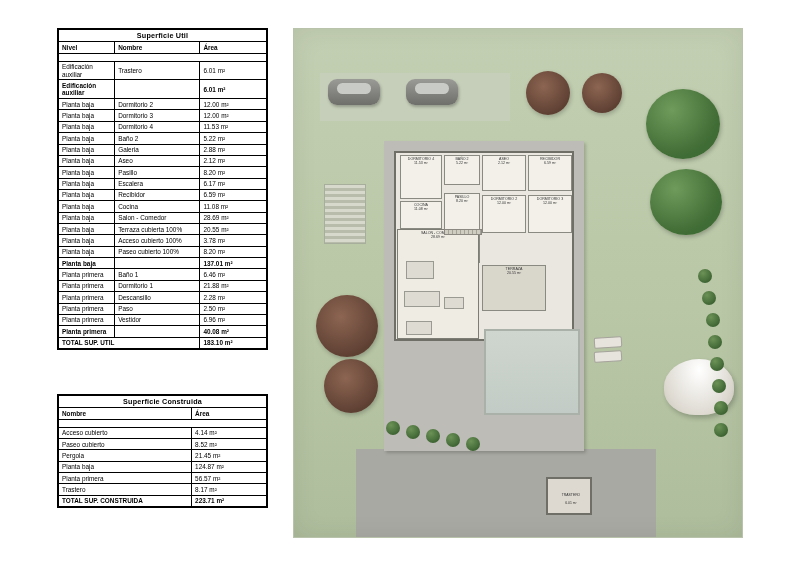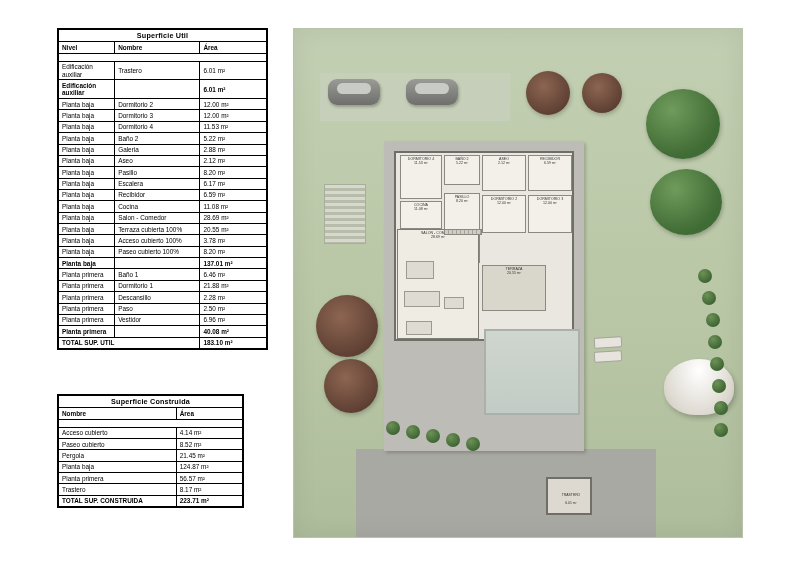--- a/index.html
+++ b/index.html
@@ -23,21 +23,21 @@
   }
 
   
   .table-block {
     position: absolute;
     border: 1px solid #000;
     background: #fff;
     box-sizing: border-box;
   }
   #tbl-util { left: 57px; top: 28px; width: 211px; }
-  #tbl-constr { left: 57px; top: 394px; width: 187px; }
+  #tbl-constr { left: 57px; top: 394px; width: 211px; }
 
   table.sheet {
     border-collapse: collapse;
     width: 100%;
     font-size: 6.4px;
     color: #000;
   }
   table.sheet td {
     border: 1px solid #000;
     padding: 1.5px 3px;

